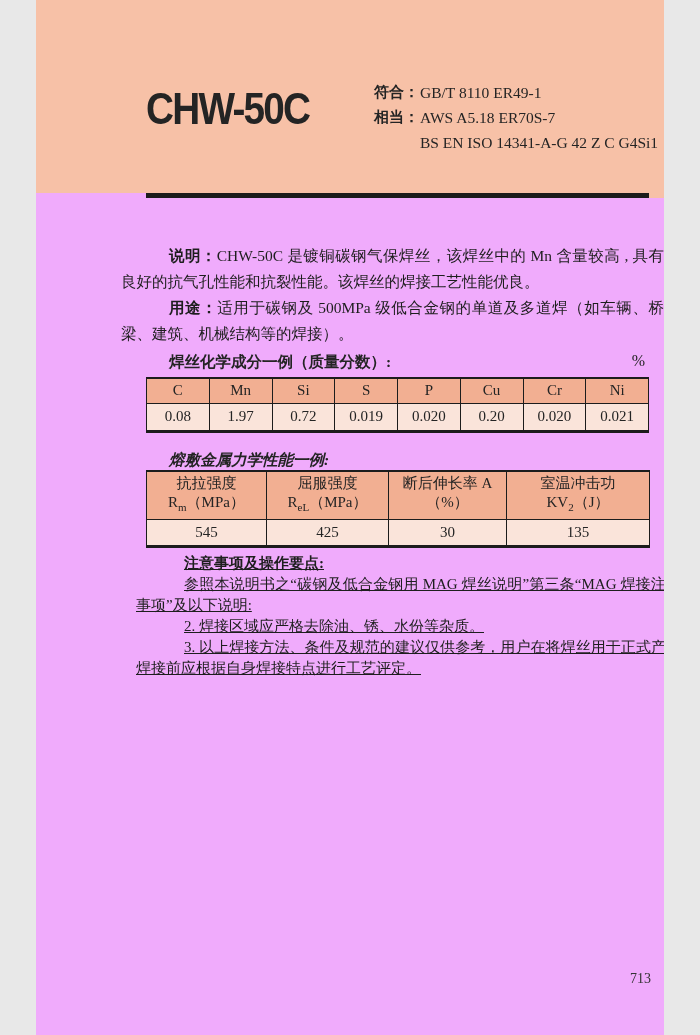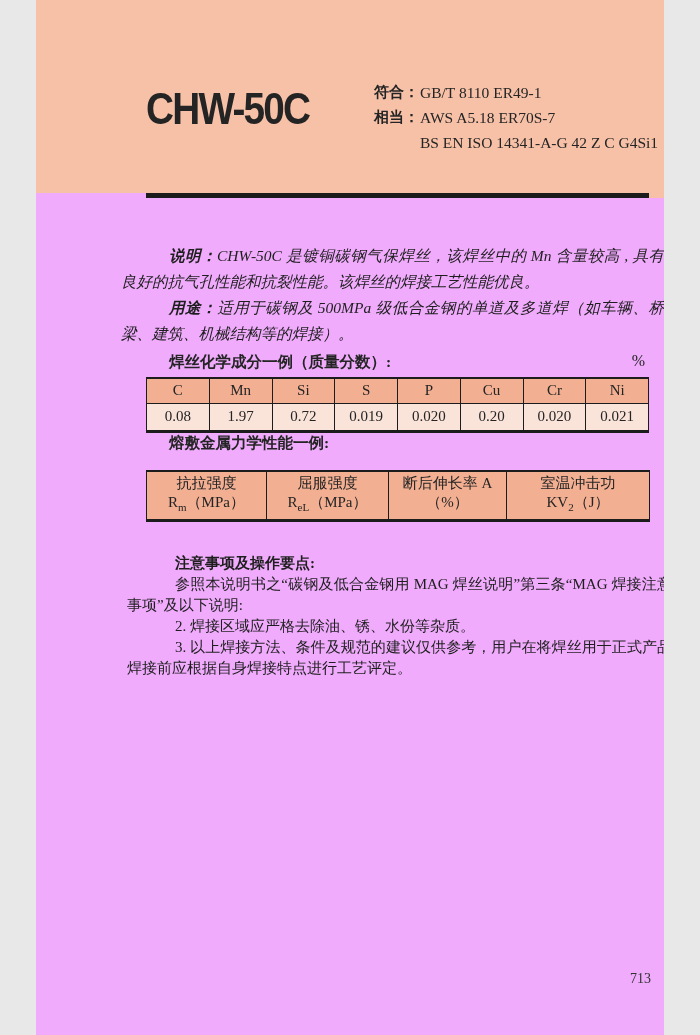--- a/index.html
+++ b/index.html
@@ -52,21 +52,20 @@
     font-size: 15px;
     flex: 0 0 46px;
   }
   .spec-value { white-space: nowrap; }
   
   .description {
     position: absolute; left: 85px; top: 243px;
     width: 543px;
     font-size: 15.5px; line-height: 26px;
     text-align: justify;
-    font-style: italic;
   }
   .description p { text-indent: 48px; }
   .inline-label { font-weight: bold; }
   
   .section-heading {
     position: absolute; left: 110px;
     width: 503px;
     font-size: 15.5px; font-weight: bold;
     color: #242424;
   }
@@ -92,24 +91,25 @@
   table.data-table { border-top: 2.5px solid #1c1c1c; border-bottom: 3px solid #1c1c1c; }
   table.data-table th { background: #F2AF92; }
   table.data-table td { background: #FAE4DA; }
   .chem-table th { height: 25px; }
   .chem-table td { height: 28px; }
   .mech-table th { height: 42px; line-height: 19px; padding: 2px 0; }
   .mech-table td { height: 27px; }
   .mech-table sub { font-size: 11px; }
   
   .notes {
-    position: absolute; left: 91px; top: 553px;
+    position: absolute; left: 100px; top: 553px;
     width: 545px;
     font-size: 15px; line-height: 21px;
     text-align: justify;
+    text-decoration: underline;
   }
   .notes p { text-indent: 48px; }
   .notes .notes-title { font-weight: bold; }
   
   .side-tab {
     position: absolute; left: 637px; top: 540px;
     width: 39px; height: 137px;
     background: #EE7D3C;
   }
   .side-tab .tab-label {
@@ -183,21 +183,21 @@
         <td>0.72</td>
         <td>0.019</td>
         <td>0.020</td>
         <td>0.20</td>
         <td>0.020</td>
         <td>0.021</td>
       </tr>
     </tbody>
   </table>
 
-  <div class="section-heading" style="top: 433px;">
+  <div class="section-heading" style="top: 450px; font-style: italic;">
     <span class="h-text">熔敷金属力学性能一例:</span>
   </div>
 
   <table class="data-table mech-table" style="top: 470px;">
     <colgroup>
       <col style="width:120px">
         <col style="width:122px">
         <col style="width:118px">
         <col style="width:143px">
     </colgroup>
@@ -213,20 +213,26 @@
         </th>
         <th>
           <div>断后伸长率 A</div>
           <div><span></span><sub></sub><span>（%）</span></div>
         </th>
         <th>
           <div>室温冲击功</div>
           <div><span>KV</span><sub>2</sub><span>（J）</span></div>
         </th>
       </tr>
+      <tr>
+        <td>545</td>
+        <td>425</td>
+        <td>30</td>
+        <td>135</td>
+      </tr>
     </tbody>
   </table>
 
   <div class="notes">
     <p class="notes-title">注意事项及操作要点:</p>
     <p>参照本说明书之“碳钢及低合金钢用 MAG 焊丝说明”第三条“MAG 焊接注意事项”及以下说明:</p>
     <p>2. 焊接区域应严格去除油、锈、水份等杂质。</p>
     <p>3. 以上焊接方法、条件及规范的建议仅供参考，用户在将焊丝用于正式产品焊接前应根据自身焊接特点进行工艺评定。</p>
   </div>
 

